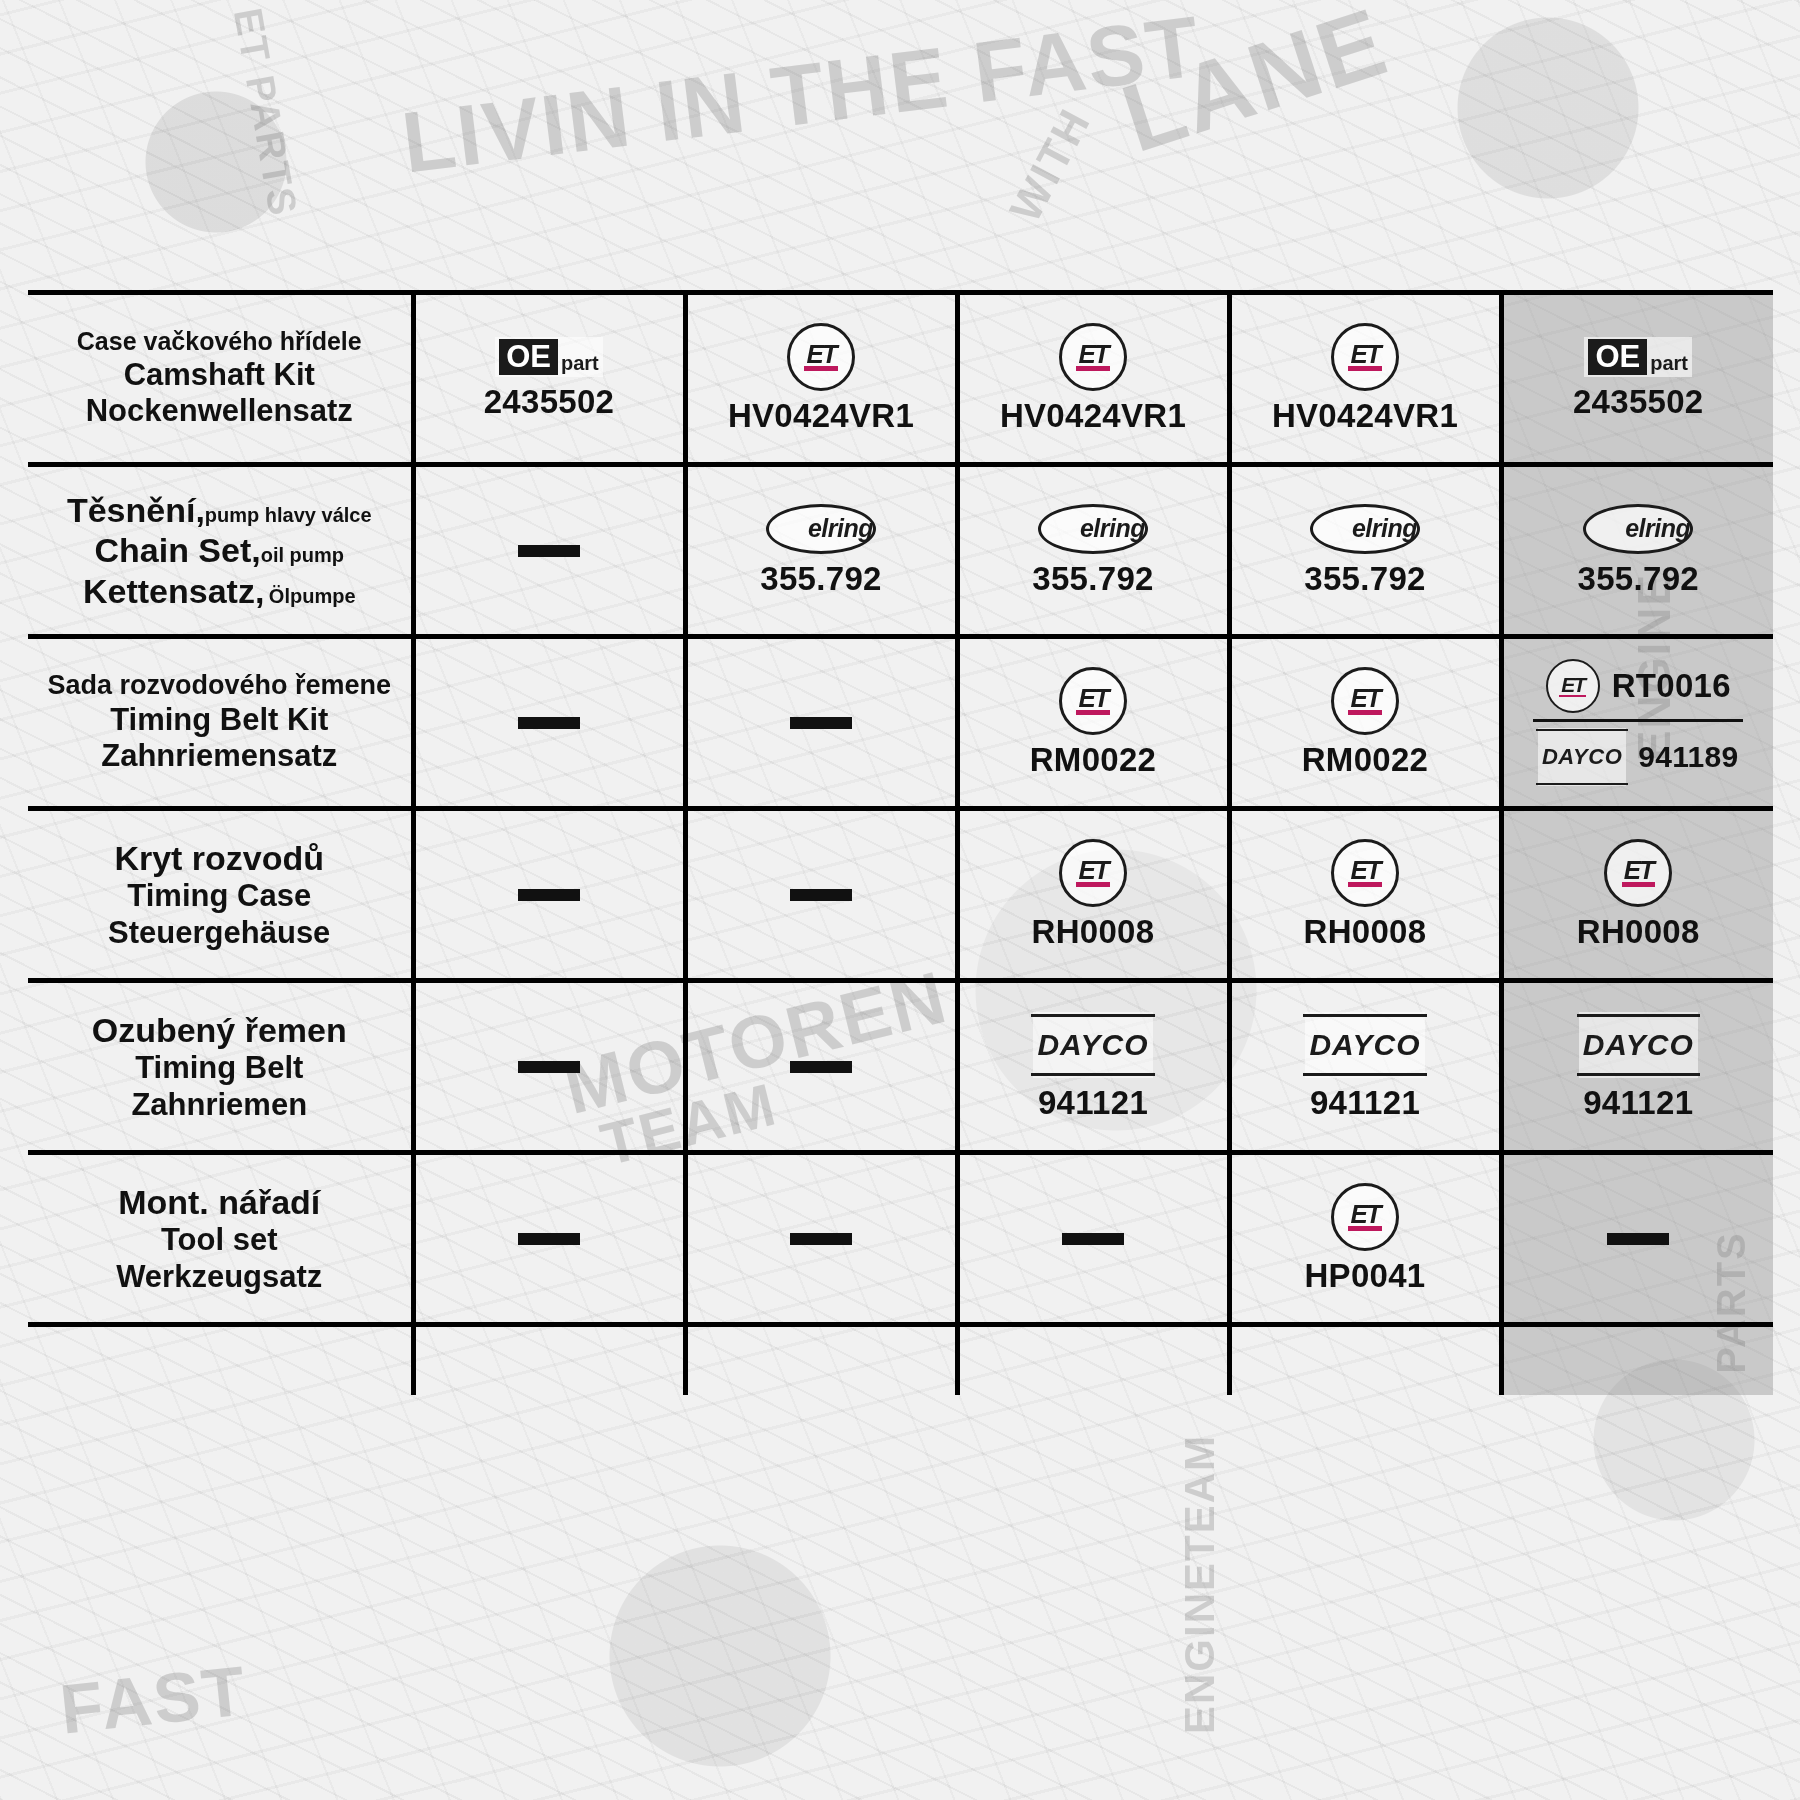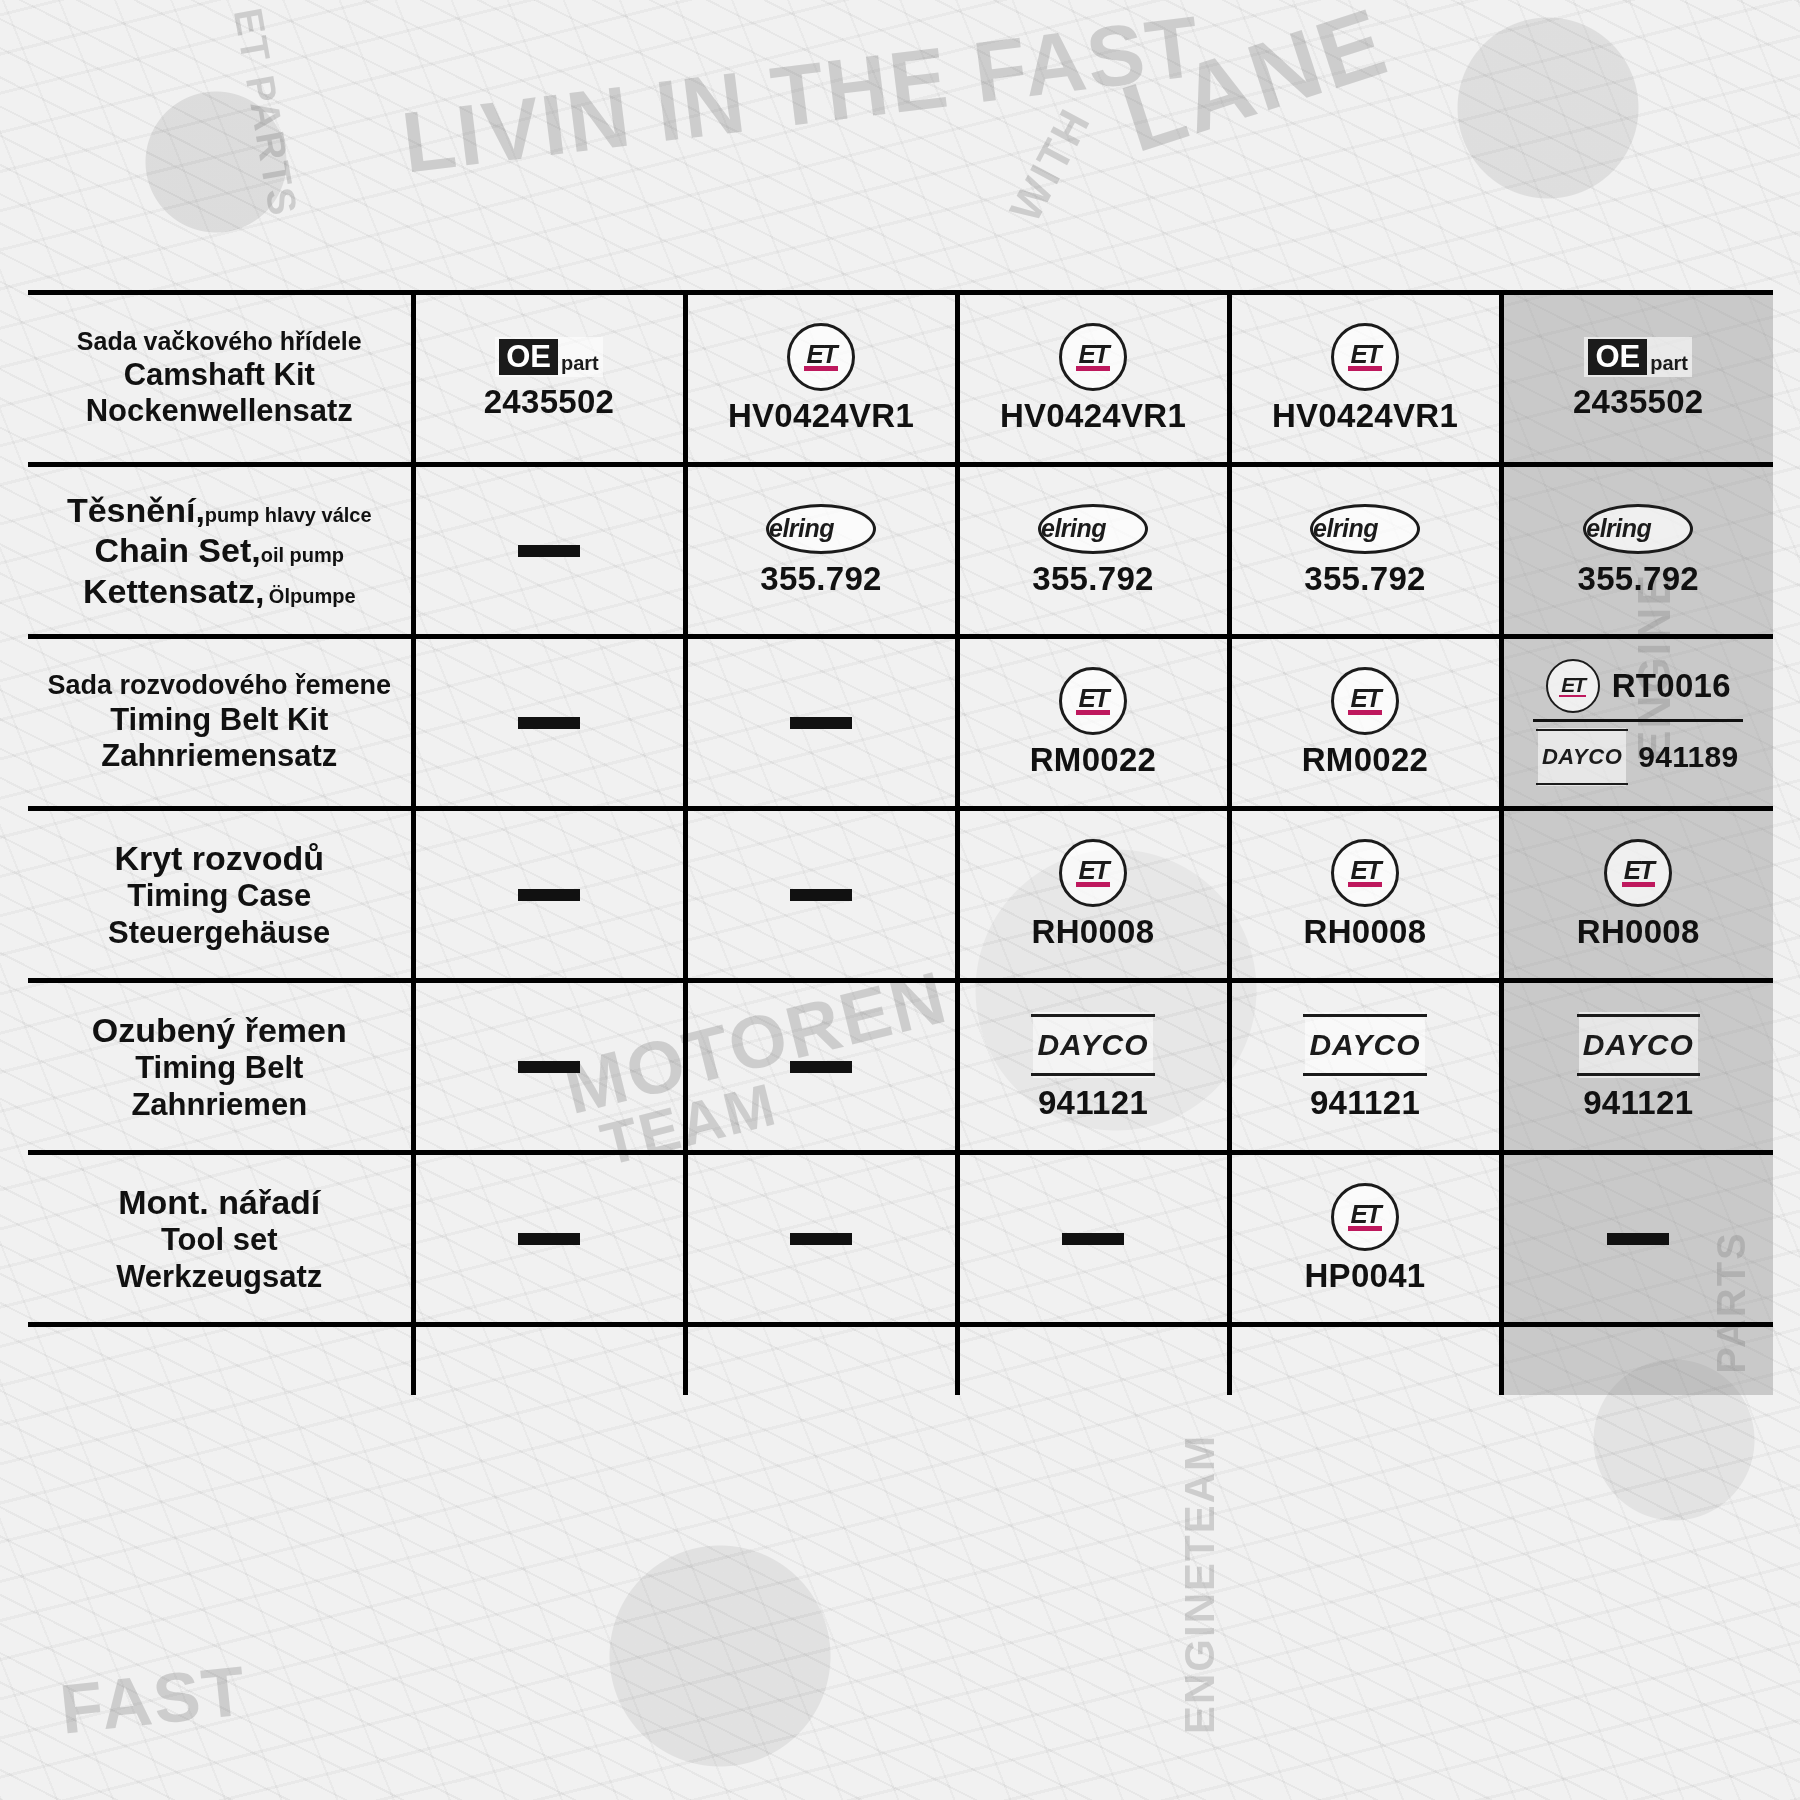--- a/index.html
+++ b/index.html
@@ -162,21 +162,21 @@
   }
   .logo-oe .oe-part {
     font-size: 20px; font-weight: bold; color: #1b1b1b;
     line-height: 1; padding-bottom: 2px;
   }
 
   .logo-elring {
     width: 104px; height: 44px;
     border: 3px solid #1b1b1b;
     border-radius: 50% / 50%;
-    display: flex; align-items: center; justify-content: flex-start;
+    display: flex; align-items: center; justify-content: flex-end;
     background: rgba(255,255,255,0.72);
     position: relative;
   }
   .logo-elring .el-txt {
     font-size: 25px; font-style: italic; font-weight: bold;
     color: #1b1b1b; letter-spacing: -0.5px;
   }
   .logo-elring:after {
     content: "";
     position: absolute;
@@ -255,21 +255,21 @@
         <col class="c-data">
         <col class="c-data">
         <col class="c-data">
         <col class="c-data">
     </colgroup>
 
     <tbody>
 
     <tr class="data-row">
       <td class="label-cell">
-        <div class="lbl-cs-sm">Sada vačkového hřídele</div>
+        <div class="lbl-cs-sm">Case vačkového hřídele</div>
         <div class="lbl-en">Camshaft Kit</div>
         <div class="lbl-de">Nockenwellensatz</div>
       </td>
       <td>
         <div class="cell-inner">
           <div class="logo-oe">
             <span class="oe-box">OE</span>
             <span class="oe-part">part</span>
           </div>
           <div class="code">2435502</div>

